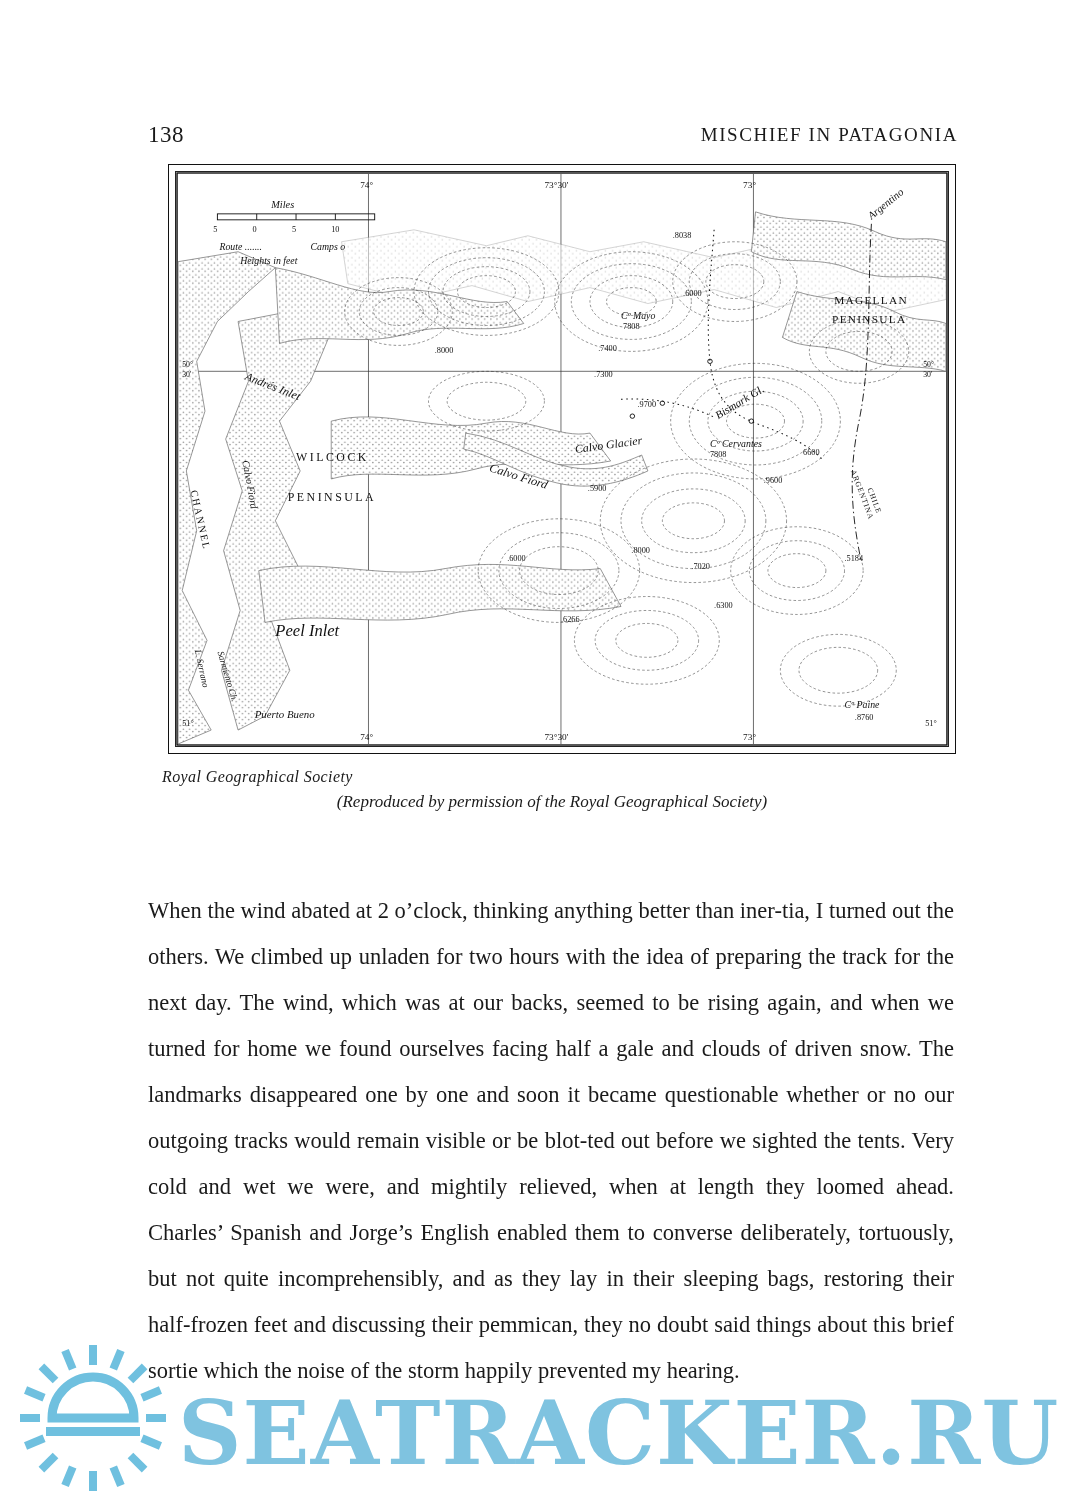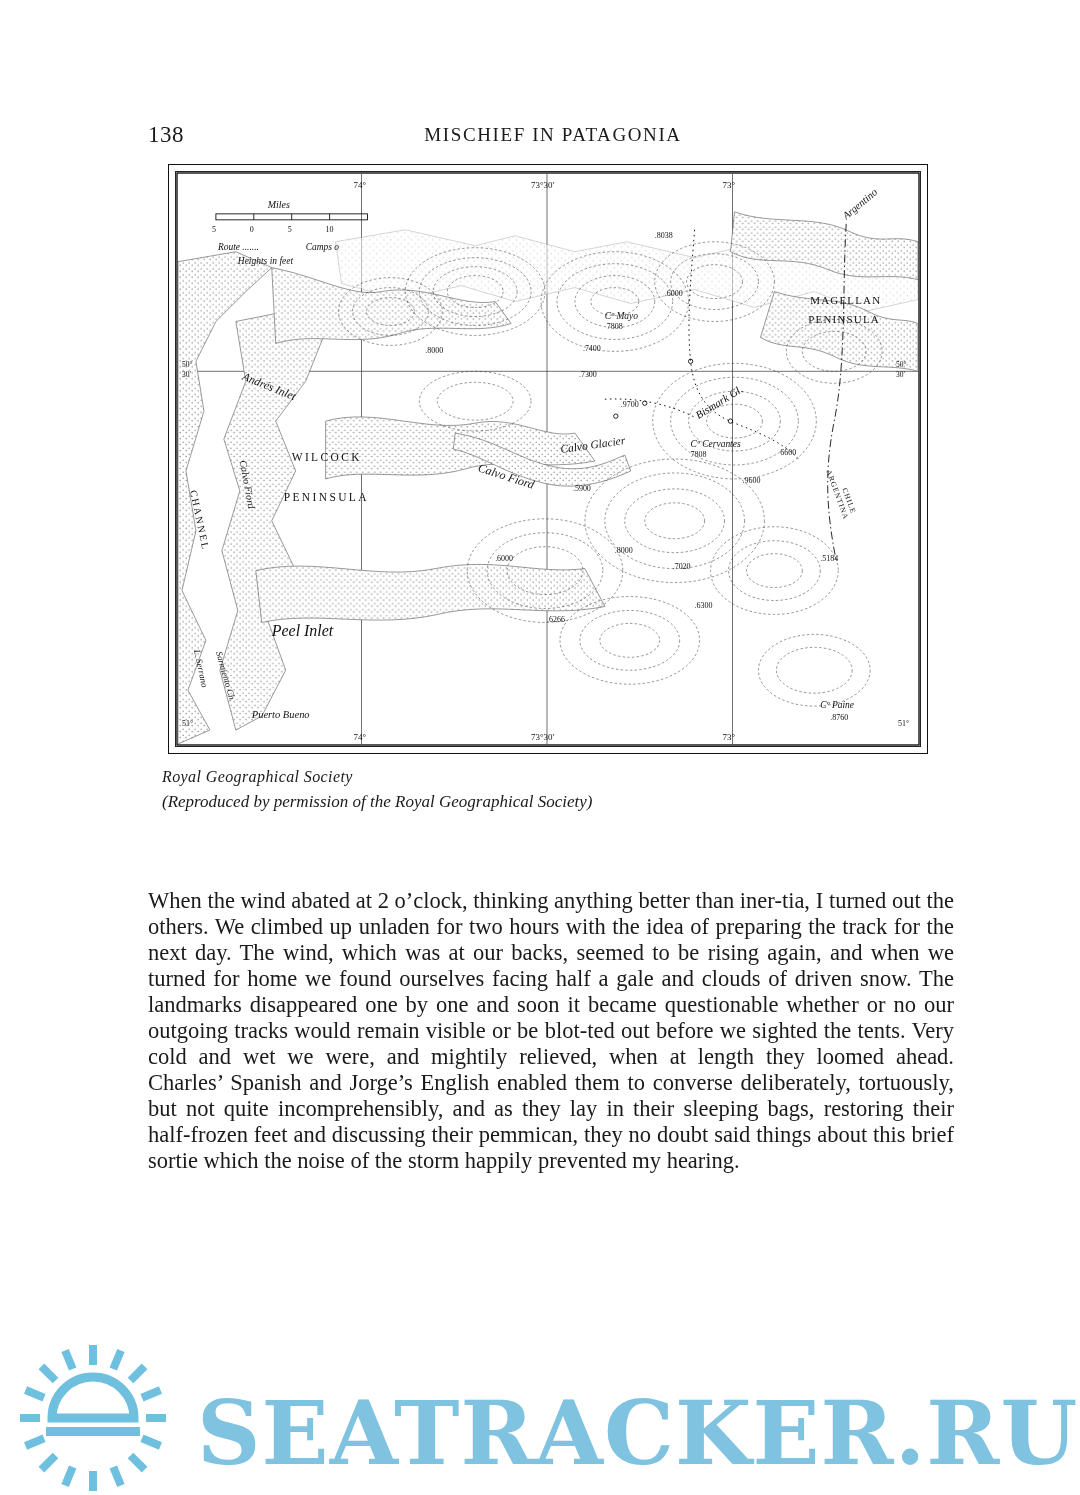--- a/index.html
+++ b/index.html
@@ -37,21 +37,21 @@
     top: 0;
     font-size: 23px;
     letter-spacing: 0.5px;
     font-family: "Liberation Serif", serif;
   }
   .head-title {
     position: absolute;
     left: 0;
     top: 2px;
     width: 810px;
-    text-align: center;
+    text-align: right;
     font-size: 19px;
     letter-spacing: 1.6px;
     font-variant: small-caps;
     text-transform: uppercase;
     font-family: "Liberation Serif", serif;
   }
 
   
   .figure {
     position: absolute;
@@ -60,20 +60,21 @@
     width: 780px;
   }
   .map-frame {
     position: relative;
     width: 758px;
     height: 588px;
     border: 1.5px solid #111;
     background: #fefefe;
     margin-left: 6px;
     overflow: hidden;
+    padding-left: 28px;
   }
   .map-inner {
     position: absolute;
     inset: 6px;
     border: 1px solid #222;
     overflow: hidden;
     background: #ffffff;
   }
   .map-svg { position: absolute; inset: 0; width: 100%; height: 100%; }
 
@@ -86,32 +87,33 @@
   }
   .caption {
     margin-top: 16px;
     width: 780px;
     text-align: center;
     font-size: 21px;
   }
   .caption-sub {
     margin-top: 6px;
     width: 780px;
+    text-align: center;
     font-size: 17px;
     font-style: italic;
   }
 
   
   .body-text {
     position: absolute;
     top: 888px;
     left: 136px;
     width: 806px;
     font-size: 22.5px;
-    line-height: 26px;
+    line-height: 46px;
     text-align: justify;
     text-justify: inter-word;
     hyphens: manual;
   }
 
   
   .watermark {
     position: absolute;
     left: 0;
     bottom: -6px;
@@ -124,21 +126,20 @@
     left: 166px;
     bottom: 16px;
     font-family: "DejaVu Serif", serif;
     font-weight: bold;
     font-size: 88px;
     letter-spacing: 1px;
     color: #7fc3e0;
     -webkit-text-stroke: 3px #ffffff;
     paint-order: stroke fill;
     white-space: nowrap;
-    margin-left: 19px;
   }
   .wm-sun {
     position: absolute;
     left: 6px;
     bottom: 8px;
     width: 150px;
     height: 150px;
   }
 
   

